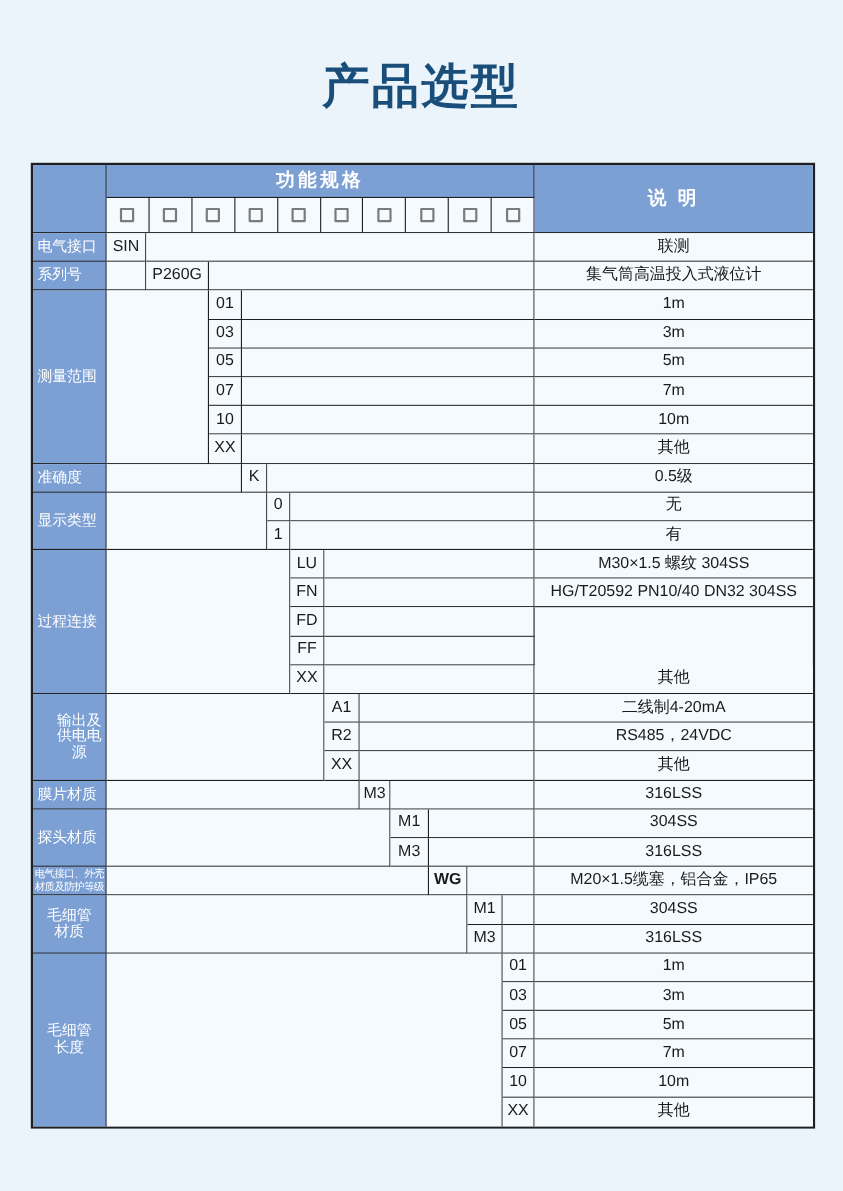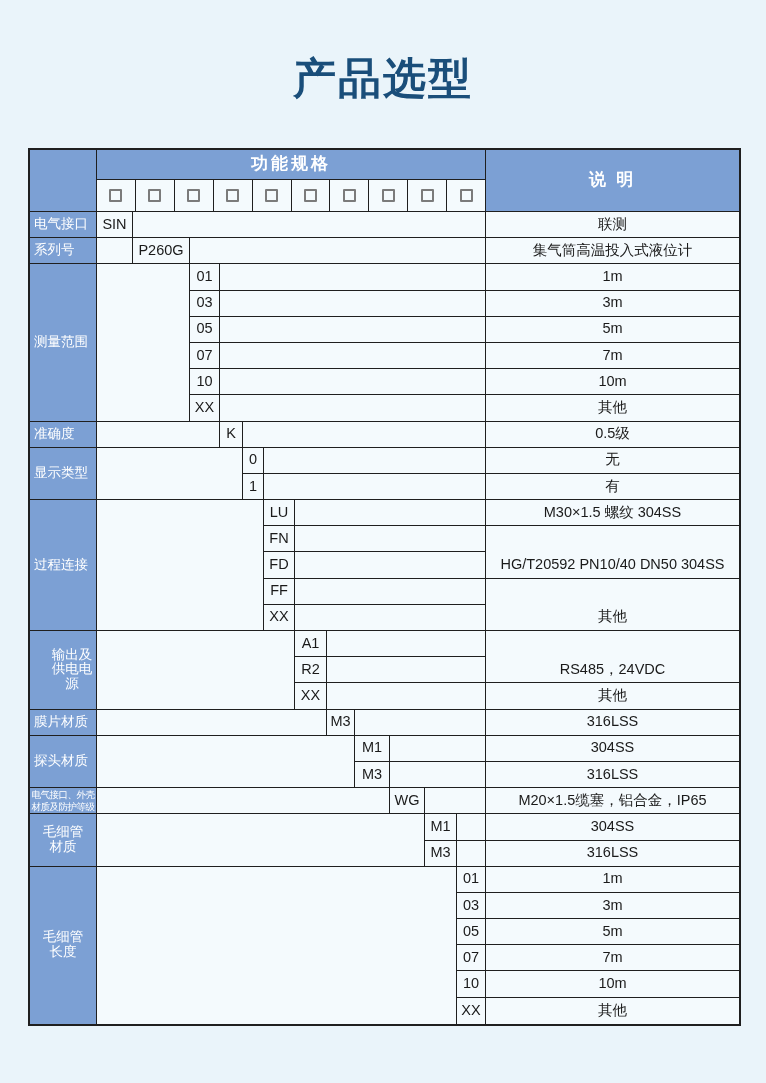--- a/index.html
+++ b/index.html
@@ -108,33 +108,34 @@
     <div class="cell code" style="grid-area: 13 / 6;">1</div>
     <div class="cell gap" style="grid-area: 13 / 7 / auto / 14;"></div>
     <div class="cell desc last-col" style="grid-area: 13 / 14;">有</div>
     <div class="cell blue label" style="grid-area: 14 / 1 / span 5;">过程连接</div>
     <div class="cell gap" style="grid-area: 14 / 2 / span 5 / 7;"></div>
     <div class="cell code" style="grid-area: 14 / 7;">LU</div>
     <div class="cell gap" style="grid-area: 14 / 8 / auto / 14;"></div>
     <div class="cell desc last-col" style="grid-area: 14 / 14;">M30×1.5 螺纹 304SS</div>
     <div class="cell code" style="grid-area: 15 / 7;">FN</div>
     <div class="cell gap" style="grid-area: 15 / 8 / auto / 14;"></div>
+    <div class="cell desc last-col" style="grid-area: 15 / 14;">HG/T20592 PN10/40 DN32 304SS</div>
     <div class="cell code" style="grid-area: 16 / 7;">FD</div>
     <div class="cell gap" style="grid-area: 16 / 8 / auto / 14;"></div>
-    <div class="cell desc last-col" style="grid-area: 16 / 14;">HG/T20592 PN10/40 DN50 304SS</div>
     <div class="cell code" style="grid-area: 17 / 7;">FF</div>
     <div class="cell gap" style="grid-area: 17 / 8 / auto / 14;"></div>
     <div class="cell code" style="grid-area: 18 / 7;">XX</div>
     <div class="cell gap" style="grid-area: 18 / 8 / auto / 14;"></div>
     <div class="cell desc last-col" style="grid-area: 18 / 14;">其他</div>
     <div class="cell blue label stack" style="grid-area: 19 / 1 / span 3; padding-left: 18px;">输出及
 供电电源</div>
     <div class="cell gap" style="grid-area: 19 / 2 / span 3 / 8;"></div>
     <div class="cell code" style="grid-area: 19 / 8;">A1</div>
     <div class="cell gap" style="grid-area: 19 / 9 / auto / 14;"></div>
+    <div class="cell desc last-col" style="grid-area: 19 / 14;">二线制4-20mA</div>
     <div class="cell code" style="grid-area: 20 / 8;">R2</div>
     <div class="cell gap" style="grid-area: 20 / 9 / auto / 14;"></div>
     <div class="cell desc last-col" style="grid-area: 20 / 14;">RS485，24VDC</div>
     <div class="cell code" style="grid-area: 21 / 8;">XX</div>
     <div class="cell gap" style="grid-area: 21 / 9 / auto / 14;"></div>
     <div class="cell desc last-col" style="grid-area: 21 / 14;">其他</div>
     <div class="cell blue label" style="grid-area: 22 / 1 / span 1;">膜片材质</div>
     <div class="cell gap" style="grid-area: 22 / 2 / span 1 / 9;"></div>
     <div class="cell code" style="grid-area: 22 / 9;">M3</div>
     <div class="cell gap" style="grid-area: 22 / 10 / auto / 14;"></div>
@@ -143,21 +144,21 @@
     <div class="cell gap" style="grid-area: 23 / 2 / span 2 / 10;"></div>
     <div class="cell code" style="grid-area: 23 / 10;">M1</div>
     <div class="cell gap" style="grid-area: 23 / 11 / auto / 14;"></div>
     <div class="cell desc last-col" style="grid-area: 23 / 14;">304SS</div>
     <div class="cell code" style="grid-area: 24 / 10;">M3</div>
     <div class="cell gap" style="grid-area: 24 / 11 / auto / 14;"></div>
     <div class="cell desc last-col" style="grid-area: 24 / 14;">316LSS</div>
     <div class="cell blue label stack small" style="grid-area: 25 / 1 / span 1;">电气接口、外壳
 材质及防护等级</div>
     <div class="cell gap" style="grid-area: 25 / 2 / span 1 / 11;"></div>
-    <div class="cell code" style="grid-area: 25 / 11;">WG</div>
+    <div class="cell code" style="grid-area: 25 / 11; font-weight: bold;">WG</div>
     <div class="cell gap" style="grid-area: 25 / 12 / auto / 14;"></div>
     <div class="cell desc last-col" style="grid-area: 25 / 14;">M20×1.5缆塞，铝合金，IP65</div>
     <div class="cell blue label stack" style="grid-area: 26 / 1 / span 2;">毛细管
 材质</div>
     <div class="cell gap" style="grid-area: 26 / 2 / span 2 / 12;"></div>
     <div class="cell code" style="grid-area: 26 / 12;">M1</div>
     <div class="cell gap" style="grid-area: 26 / 13 / auto / 14;"></div>
     <div class="cell desc last-col" style="grid-area: 26 / 14;">304SS</div>
     <div class="cell code" style="grid-area: 27 / 12;">M3</div>
     <div class="cell gap" style="grid-area: 27 / 13 / auto / 14;"></div>

